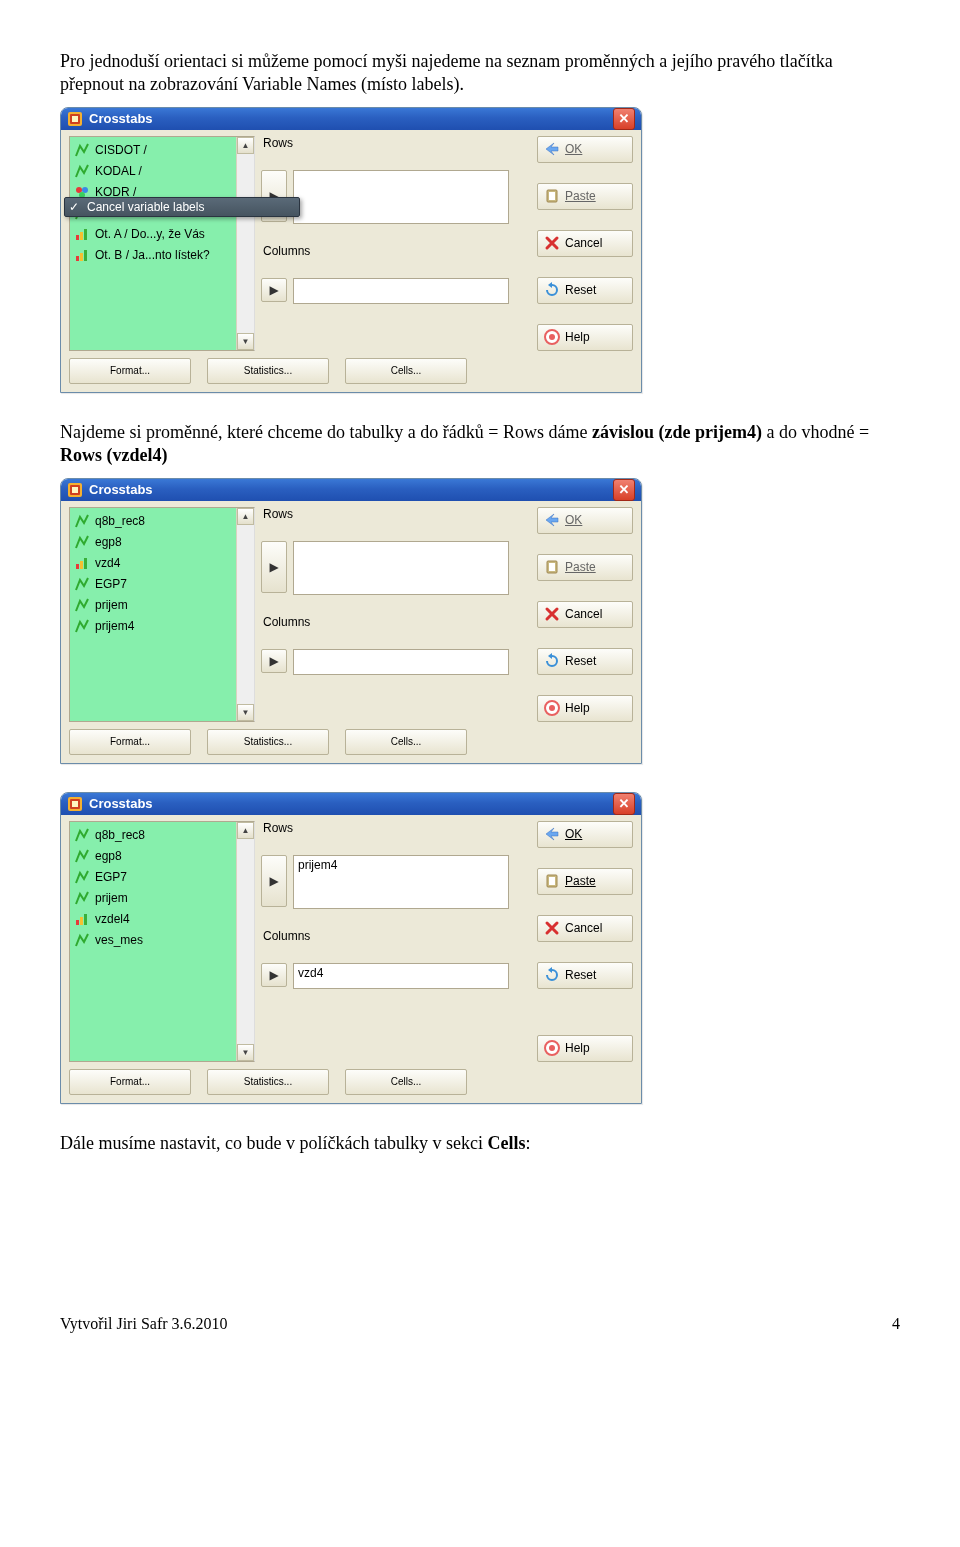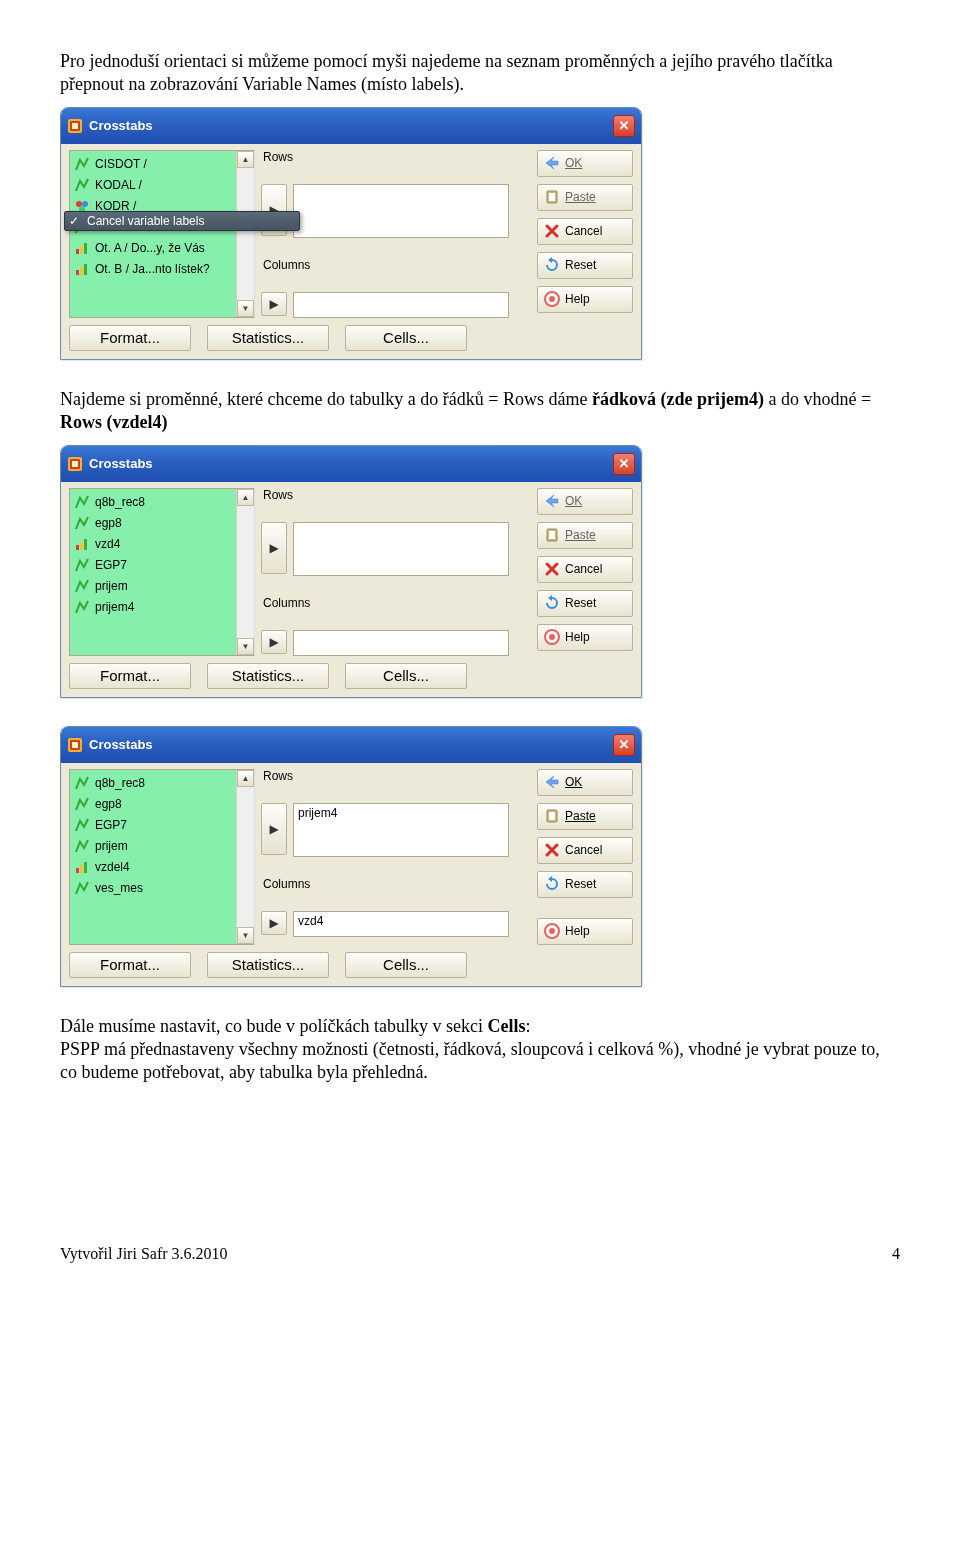--- a/index.html
+++ b/index.html
@@ -19,21 +19,21 @@
     border-top-left-radius: 8px;
     border-top-right-radius: 8px;
     width: 580px;
     font-family: Tahoma, Arial, sans-serif;
     font-size: 13px;
     box-shadow: 1px 1px 1px rgba(0,0,0,0.1);
   }
   .titlebar {
     display: flex;
     align-items: center;
-    height: 36px;
+    height: 22px;
     background: linear-gradient(#3a78d6, #2a5fc0 45%, #1f4fb0);
     border-top-left-radius: 7px;
     border-top-right-radius: 7px;
     color: #fff;
     font-weight: bold;
     padding: 0 6px 0 6px;
   }
   .titlebar .t-icon {
     width: 16px; height: 16px; margin-right: 6px;
     display: flex; align-items: center; justify-content: center;
@@ -100,21 +100,21 @@
     cursor: pointer;
   }
   .move-btn.small { height: 22px; }
   .list-box {
     flex: 1; min-height: 20px;
     background: #fff; border: 1px solid #b0a890;
     padding: 2px 4px; font-size: 12px;
   }
   .right-col {
     width: 96px;
-    display: flex; flex-direction: column; gap: 7px;
+    display: flex; flex-direction: column; gap: 20px;
     margin-left: 4px;
     padding-left: 18px;
   }
   .btn {
     display: flex; align-items: center; gap: 5px;
     height: 25px; padding: 0 6px;
     background: linear-gradient(#fdfdfa,#e8e4d0);
     border: 1px solid #b8b298; border-radius: 2px;
     font-size: 12px; color: #666;
     cursor: pointer;
@@ -122,21 +122,21 @@
   .btn.enabled { color: #000; }
   .btn .b-icon { width: 16px; height: 16px; flex-shrink: 0; }
   .bottom-row {
     display: flex; gap: 16px; margin-top: 7px;
   }
   .bot-btn {
     width: 120px; height: 24px;
     background: linear-gradient(#fdfdfa,#e8e4d0);
     border: 1px solid #b8b298; border-radius: 2px;
     display: flex; align-items: center; justify-content: center;
-    font-size: 15px;
+    font-size: 10px;
     cursor: pointer;
   }
   .ctx-menu {
     position: absolute;
     background: linear-gradient(#5a6a78,#465460);
     border: 1px solid #2a3440;
     box-shadow: 2px 2px 4px rgba(0,0,0,0.35);
     color: #fff; font-size: 12px;
     padding: 2px; border-radius: 2px;
     display: flex; align-items: center; gap: 6px;
@@ -272,21 +272,21 @@
     </div>
     <div class="bottom-row">
       <div class="bot-btn">Format...</div>
       <div class="bot-btn">Statistics...</div>
       <div class="bot-btn">Cells...</div>
     </div>
   </div>
 </div>
 
 <p class="body-text">
-  <span>Najdeme si proměnné, které chceme do tabulky a do řádků = Rows dáme </span><b><span>řádková (zde prijem4)</span></b><span> a do vhodné = </span><b><span>Rows (vzdel4)</span></b>
+  <span>Najdeme si proměnné, které chceme do tabulky a do řádků = Rows dáme </span><b><span>závislou (zde prijem4)</span></b><span> a do vhodné = </span><b><span>Rows (vzdel4)</span></b>
 </p>
 
 <div class="dialog">
   <div class="titlebar">
     <span class="t-icon">
       <svg viewBox="0 0 16 16">
           <rect x="1" y="1" width="14" height="14" rx="2" fill="#f5b030"></rect>
           <rect x="3" y="3" width="10" height="10" rx="1" fill="#d04020"></rect>
           <rect x="5" y="5" width="6" height="6" fill="#fff6c0"></rect>
         </svg>
@@ -508,19 +508,18 @@
     <div class="bottom-row">
       <div class="bot-btn">Format...</div>
       <div class="bot-btn">Statistics...</div>
       <div class="bot-btn">Cells...</div>
     </div>
   </div>
 </div>
 
 <p class="body-text">
   <span>Dále musíme nastavit, co bude v políčkách tabulky v sekci </span><b><span>Cells</span></b><span>:</span><br>
-  <span>PSPP má přednastaveny všechny možnosti (četnosti, řádková, sloupcová i celková %), vhodné je vybrat pouze to, co budeme potřebovat, aby tabulka byla přehledná.</span>
 </p>
 
 <div class="footer">
   <span>Vytvořil Jiri Safr 3.6.2010</span>
   <span>4</span>
 </div>
 
 </body></html>

